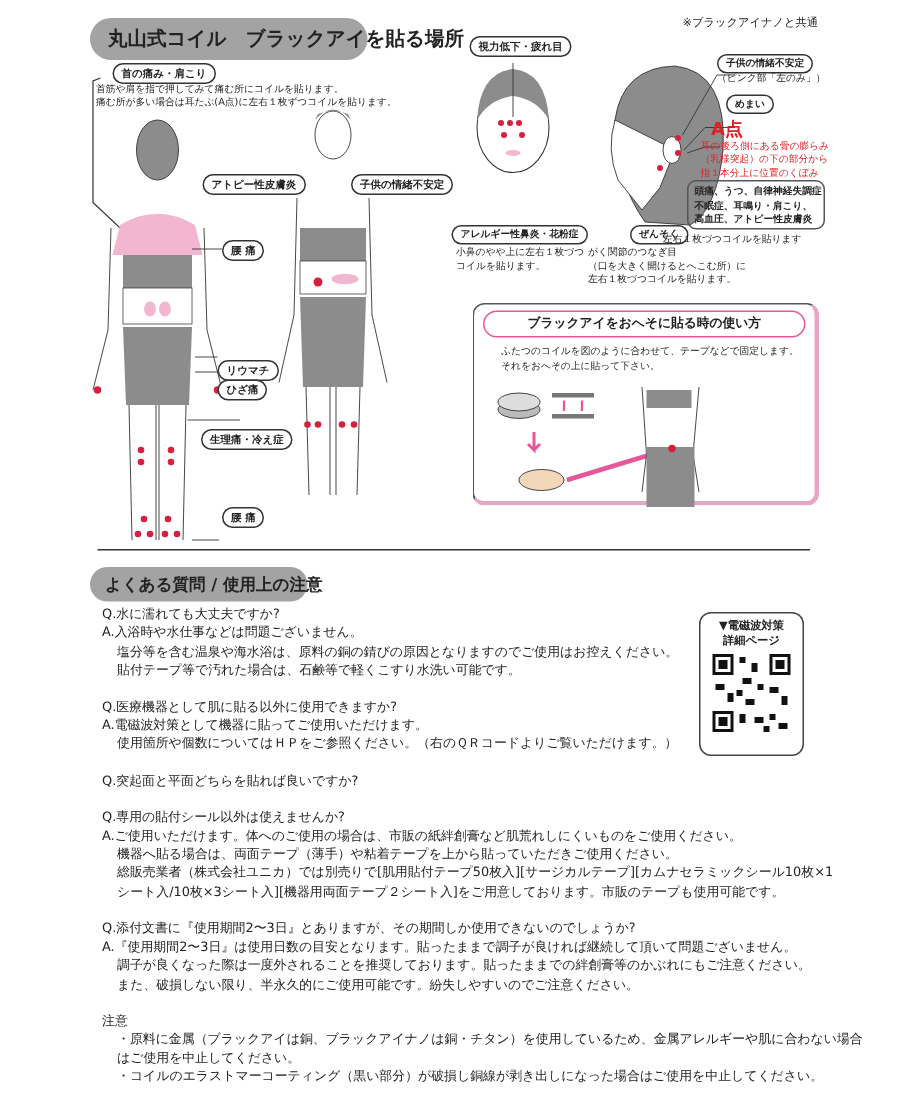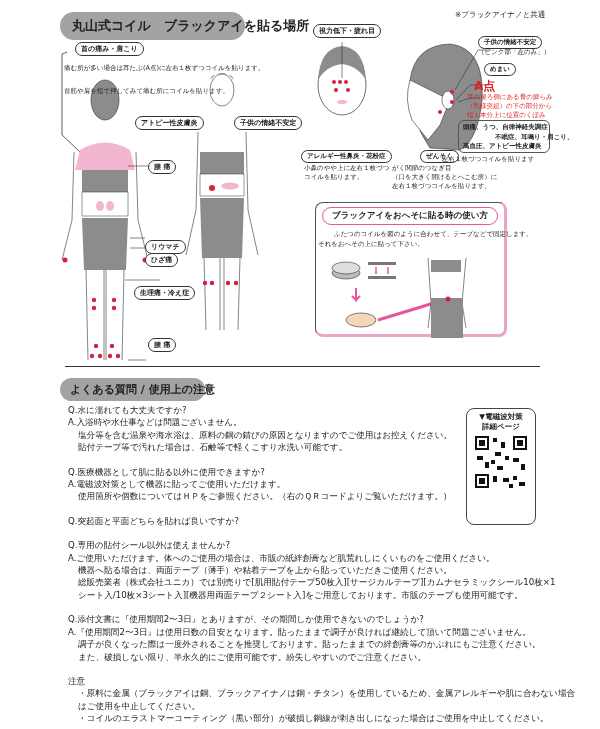--- a/index.html
+++ b/index.html
@@ -62,21 +62,21 @@
       <circle cx="212" cy="243" r="2.2" fill="#d4213d"></circle>
     <circle cx="228" cy="243" r="2.2" fill="#d4213d"></circle>
       <circle cx="236" cy="243" r="2.2" fill="#d4213d"></circle>
 
     <path d="M128,126 L148,126" stroke="#333" stroke-width="0.6"></path>
     <path d="M130,198 L145,198 M130,208 L145,208 M125,240 L160,240 M128,320 L146,320" stroke="#333" stroke-width="0.6"></path>
   </svg>
 </div>
 
 <div class="abs pill" style="left:62px;top:42px;margin-left:13px;">首の痛み・肩こり</div>
-<div class="abs tiny" style="left:64px;top:54px;margin-top:32px;">首筋や肩を指で押してみて痛む所にコイルを貼ります。</div>
+<div class="abs tiny" style="left:64px;top:54px;">首筋や肩を指で押してみて痛む所にコイルを貼ります。</div>
 <div class="abs tiny" style="left:64px;top:63px;">痛む所が多い場合は耳たぶ(A点)に左右１枚ずつコイルを貼ります。</div>
 <div class="abs pill" style="left:135px;top:116px;">アトピー性皮膚炎</div>
 <div class="abs pill" style="left:234px;top:116px;">子供の情緒不安定</div>
 <div class="abs pill" style="left:148px;top:160px;">腰 痛</div>
 <div class="abs pill" style="left:145px;top:240px;">リウマチ</div>
 <div class="abs pill" style="left:145px;top:253px;">ひざ痛</div>
 <div class="abs pill" style="left:134px;top:286px;">生理痛・冷え症</div>
 <div class="abs pill" style="left:148px;top:338px;">腰 痛</div>
 
 <div class="abs" style="left:300px;top:30px;width:300px;height:165px;">
@@ -109,50 +109,50 @@
 <div class="abs tiny" style="left:392px;top:181px;">左右１枚づつコイルを貼ります。</div>
 <div class="abs pill" style="left:478px;top:36px;font-size:6.5px;">子供の情緒不安定</div>
 <div class="abs tiny" style="left:478px;top:47px;">（ピンク部「左のみ」）</div>
 <div class="abs pill" style="left:484px;top:63px;font-size:6.5px;">めまい</div>
 <div class="abs red" style="left:474px;top:78px;font-size:12px;font-weight:bold;">A点</div>
 <div class="abs tiny red" style="left:467px;top:92px;">耳の後ろ側にある骨の膨らみ</div>
 <div class="abs tiny red" style="left:467px;top:101px;">（乳様突起）の下の部分から</div>
 <div class="abs tiny red" style="left:467px;top:110px;">指１本分上に位置のくぼみ</div>
 <div class="abs" style="left:458px;top:120px;width:92px;height:33px;border:1px solid #555;border-radius:6px;padding:2px 4px;">
   <div class="tiny" style="line-height:9.5px;font-weight:bold;">頭痛、うつ、自律神経失調症</div>
-  <div class="tiny" style="line-height:9.5px;font-weight:bold;margin-left:32px;">不眠症、耳鳴り・肩こり、</div>
+  <div class="tiny" style="line-height:9.5px;font-weight:bold;">不眠症、耳鳴り・肩こり、</div>
   <div class="tiny" style="line-height:9.5px;font-weight:bold;">高血圧、アトピー性皮膚炎</div>
 </div>
 <div class="abs tiny" style="left:442px;top:154px;">左右１枚づつコイルを貼ります</div>
 
-<div class="abs" style="left:315px;top:202px;width:192px;height:135px;border:1px solid #555;border-right:3px solid #e8a5c5;border-bottom:3px solid #e8a5c5;border-radius:8px;">
+<div class="abs" style="left:315px;top:202px;width:231px;height:135px;border:1px solid #555;border-right:3px solid #e8a5c5;border-bottom:3px solid #e8a5c5;border-radius:8px;">
   <div style="margin:4px 6px;border:1px solid #e8569a;border-radius:10px;text-align:center;font-size:8.5px;font-weight:bold;padding:2px 0;white-space:nowrap;">ブラックアイをおへそに貼る時の使い方</div>
   <div class="tiny" style="margin-left:18px;">ふたつのコイルを図のように合わせて、テープなどで固定します。</div>
-  <div class="tiny" style="margin-left:2px;">それをおへその上に貼って下さい。</div>
+  <div class="tiny" style="margin-left:18px;">それをおへその上に貼って下さい。</div>
   <svg width="215" height="90" style="position:absolute;left:0;top:45px;">
     <ellipse cx="30" cy="25" rx="14" ry="6" fill="#bbb" stroke="#333" stroke-width="0.6"></ellipse>
     <ellipse cx="30" cy="20" rx="14" ry="6" fill="#ddd" stroke="#333" stroke-width="0.6"></ellipse>
     <rect x="52" y="14" width="28" height="3" fill="#777"></rect>
       <rect x="52" y="28" width="28" height="3" fill="#777"></rect>
     <path d="M60,26 L60,19 M72,26 L72,19" stroke="#e8569a" stroke-width="1.5"></path>
     <path d="M40,40 L40,52 L36,48 M40,52 L44,48" stroke="#e8569a" stroke-width="2" fill="none"></path>
     <ellipse cx="45" cy="72" rx="15" ry="7" fill="#f4d6b8" stroke="#333" stroke-width="0.6"></ellipse>
     <path d="M62,72 L118,55" stroke="#e8569a" stroke-width="3"></path>
     <path d="M112,10 L115,55 L112,80 M150,10 L146,55 L150,80" stroke="#333" stroke-width="0.6" fill="none"></path>
     <rect x="115" y="12" width="30" height="12" fill="#8c8c8c"></rect>
     <rect x="115" y="50" width="32" height="40" fill="#8c8c8c"></rect>
     <circle cx="132" cy="51" r="2.5" fill="#d4213d"></circle>
   </svg>
 </div>
 
 <div class="abs divider" style="left:65px;top:366px;width:475px;"></div>
 
 <div class="abs section-title" style="left:60px;top:378px;width:145px;font-size:11px;padding:4px 10px;">よくある質問 / 使用上の注意</div>
 
-<div class="abs" style="left:466px;top:408px;width:70px;height:117px;border:1px solid #444;border-radius:8px;padding:3px;text-align:center;">
+<div class="abs" style="left:466px;top:408px;width:70px;height:96px;border:1px solid #444;border-radius:8px;padding:3px;text-align:center;">
   <div style="font-size:7.5px;font-weight:bold;white-space:nowrap;">▼電磁波対策</div>
   <div style="font-size:7.5px;font-weight:bold;white-space:nowrap;">詳細ページ</div>
   <svg width="52" height="52" style="margin-top:4px;">
     <rect x="0" y="0" width="14" height="14" fill="#111"></rect>
       <rect x="2" y="2" width="10" height="10" fill="#fff"></rect>
       <rect x="4" y="4" width="6" height="6" fill="#111"></rect>
     <rect x="38" y="0" width="14" height="14" fill="#111"></rect>
       <rect x="40" y="2" width="10" height="10" fill="#fff"></rect>
       <rect x="42" y="4" width="6" height="6" fill="#111"></rect>
     <rect x="0" y="38" width="14" height="14" fill="#111"></rect>

